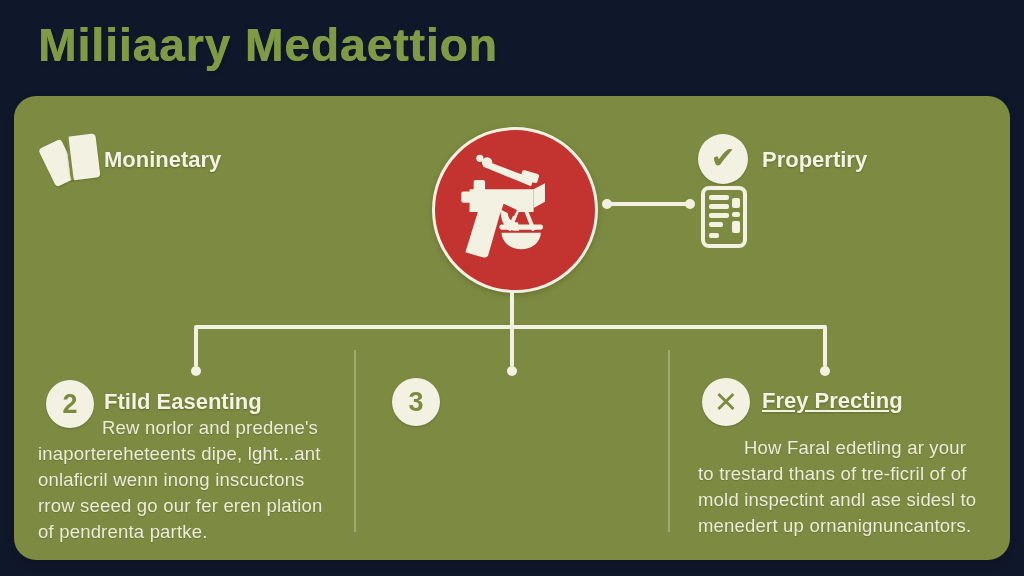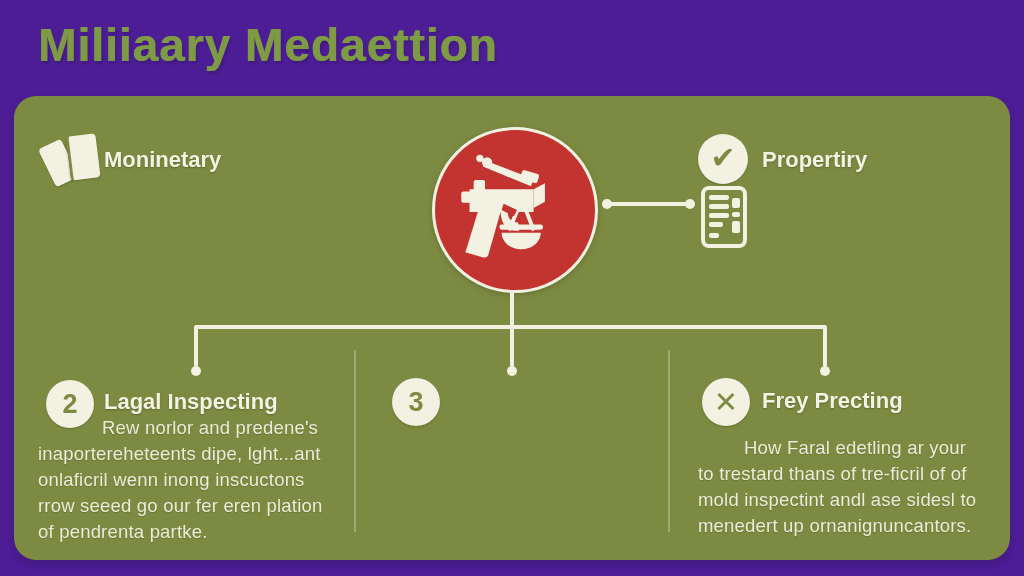--- a/index.html
+++ b/index.html
@@ -3,21 +3,21 @@
 <meta charset="utf-8">
 <style>
   html,body{margin:0;padding:0;}
   body{
     background:#e8e6d6;
     font-family:"Liberation Sans","DejaVu Sans",sans-serif;
     -webkit-font-smoothing:antialiased;
   }
   .stage{
     position:relative;width:1024px;height:576px;overflow:hidden;
-    background:#4c1d95;
+    background:#0f172a;
   }
   
   .title{
     position:absolute;left:38px;top:18px;margin:0;
     font-size:46px;font-weight:700;letter-spacing:1px;
     color:#7e9a44;
     text-shadow:0.6px 0 0 #7e9a44, 2px 3px 3px rgba(0,0,0,0.14);
   }
   
   .panel{
@@ -97,21 +97,21 @@
   .badge1{left:46px;top:380px;}
   .badge2{left:392px;top:378px;}
   .badge3{left:702px;top:378px;font-size:29px;}
   
   .h-tl{left:104px;top:147px;}
   .h-tr{left:762px;top:147px;}
   .b-tl{left:42px;top:185px;width:330px;}
   .b-tr{left:762px;top:184px;width:262px;}
   .h-s1{left:104px;top:389px;}
   .h-s2{left:450px;top:388px;}
-  .h-s3{left:762px;top:388px;}
+  .h-s3{left:762px;top:388px;text-decoration:underline;}
   .b-s1{left:38px;top:415px;width:312px;text-indent:64px;}
   .b-s2{left:378px;top:415px;width:292px;text-indent:66px;}
   .b-s3{left:698px;top:415px;width:314px;text-indent:46px;margin-top:20px;}
 </style>
 </head>
 <body>
 
 <div class="stage">
 
   <h1 class="title">Miliiaary Medaettion</h1>
@@ -171,21 +171,21 @@
   <div class="line vl-rightd"></div>
   <div class="dot dot-l"></div>
   <div class="dot dot-m"></div>
   <div class="dot dot-r"></div>
   <div class="sep sep1"></div>
   <div class="sep sep2"></div>
 
   <div class="badge badge1">
     <span>2</span>
   </div>
-  <p class="heading h-s1">Lagal Inspecting</p>
+  <p class="heading h-s1">Ftild Easenting</p>
   <p class="bodytext b-s1">Rew norlor and predene's
 inaportereheteents dipe, lght...ant
 onlaficril wenn inong inscuctons
 rrow seeed go our fer eren plation
 of pendrenta partke.</p>
 
   <div class="badge badge2">
     <span>3</span>
   </div>
 

